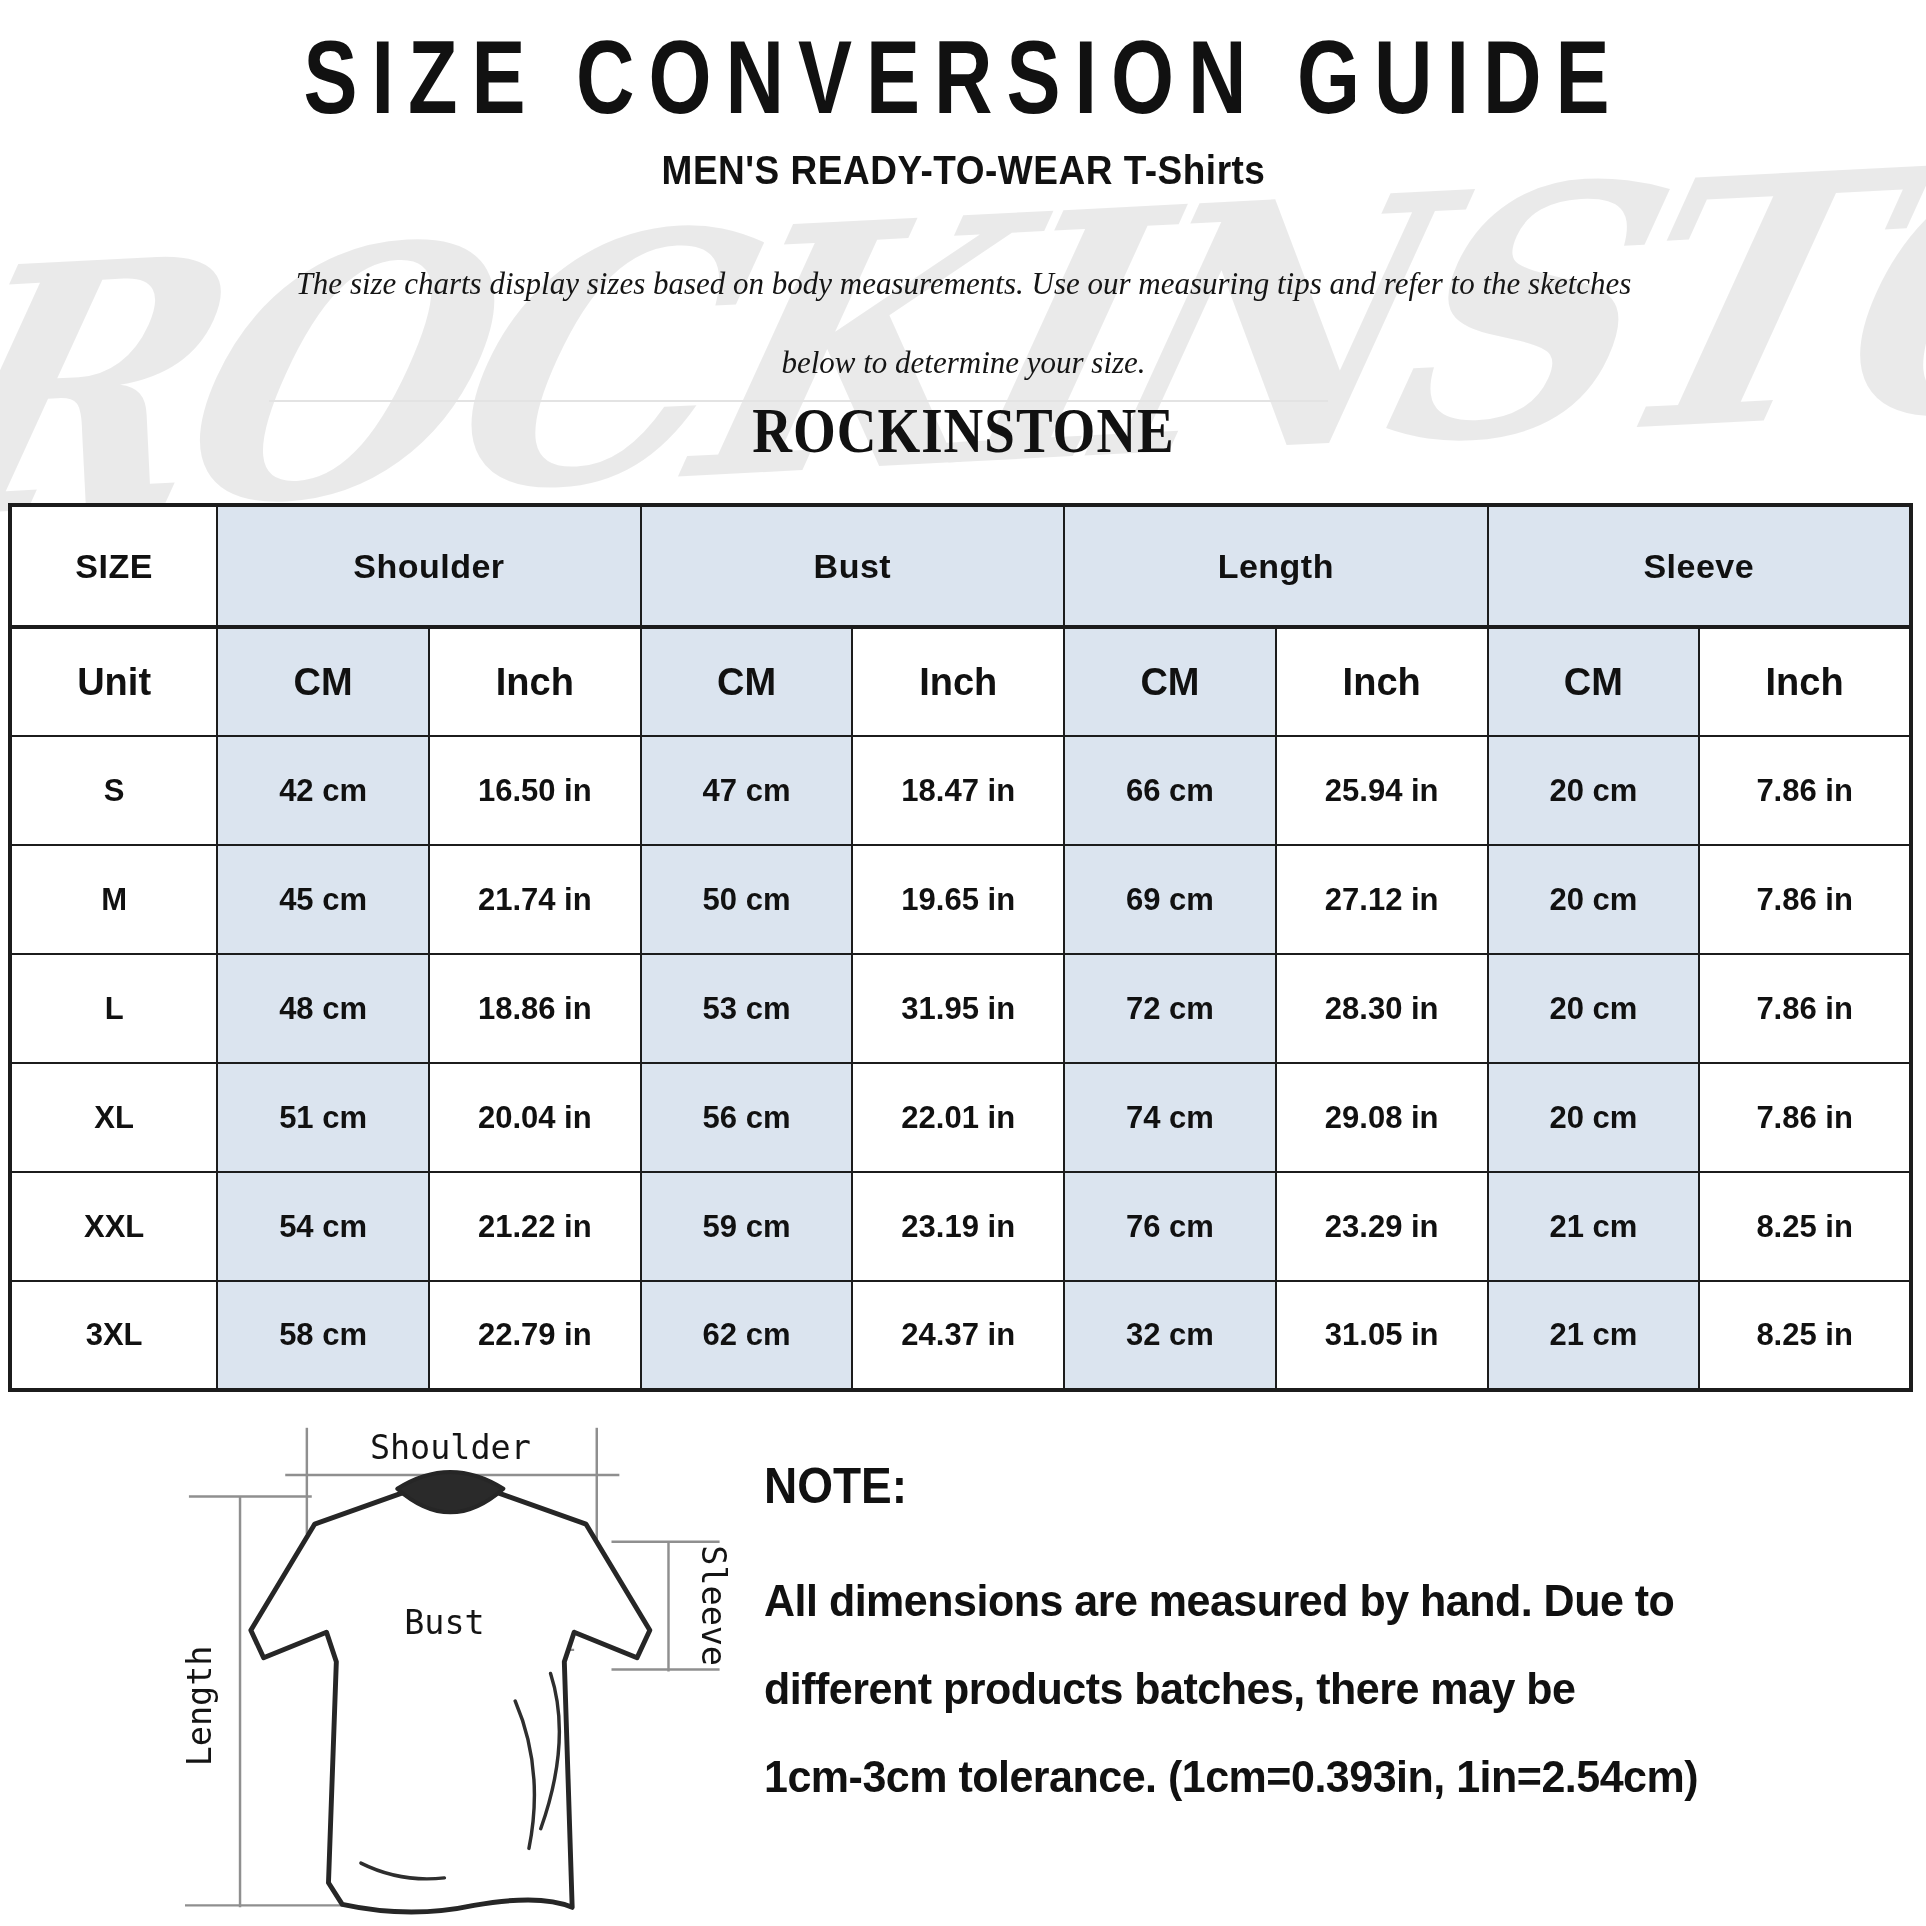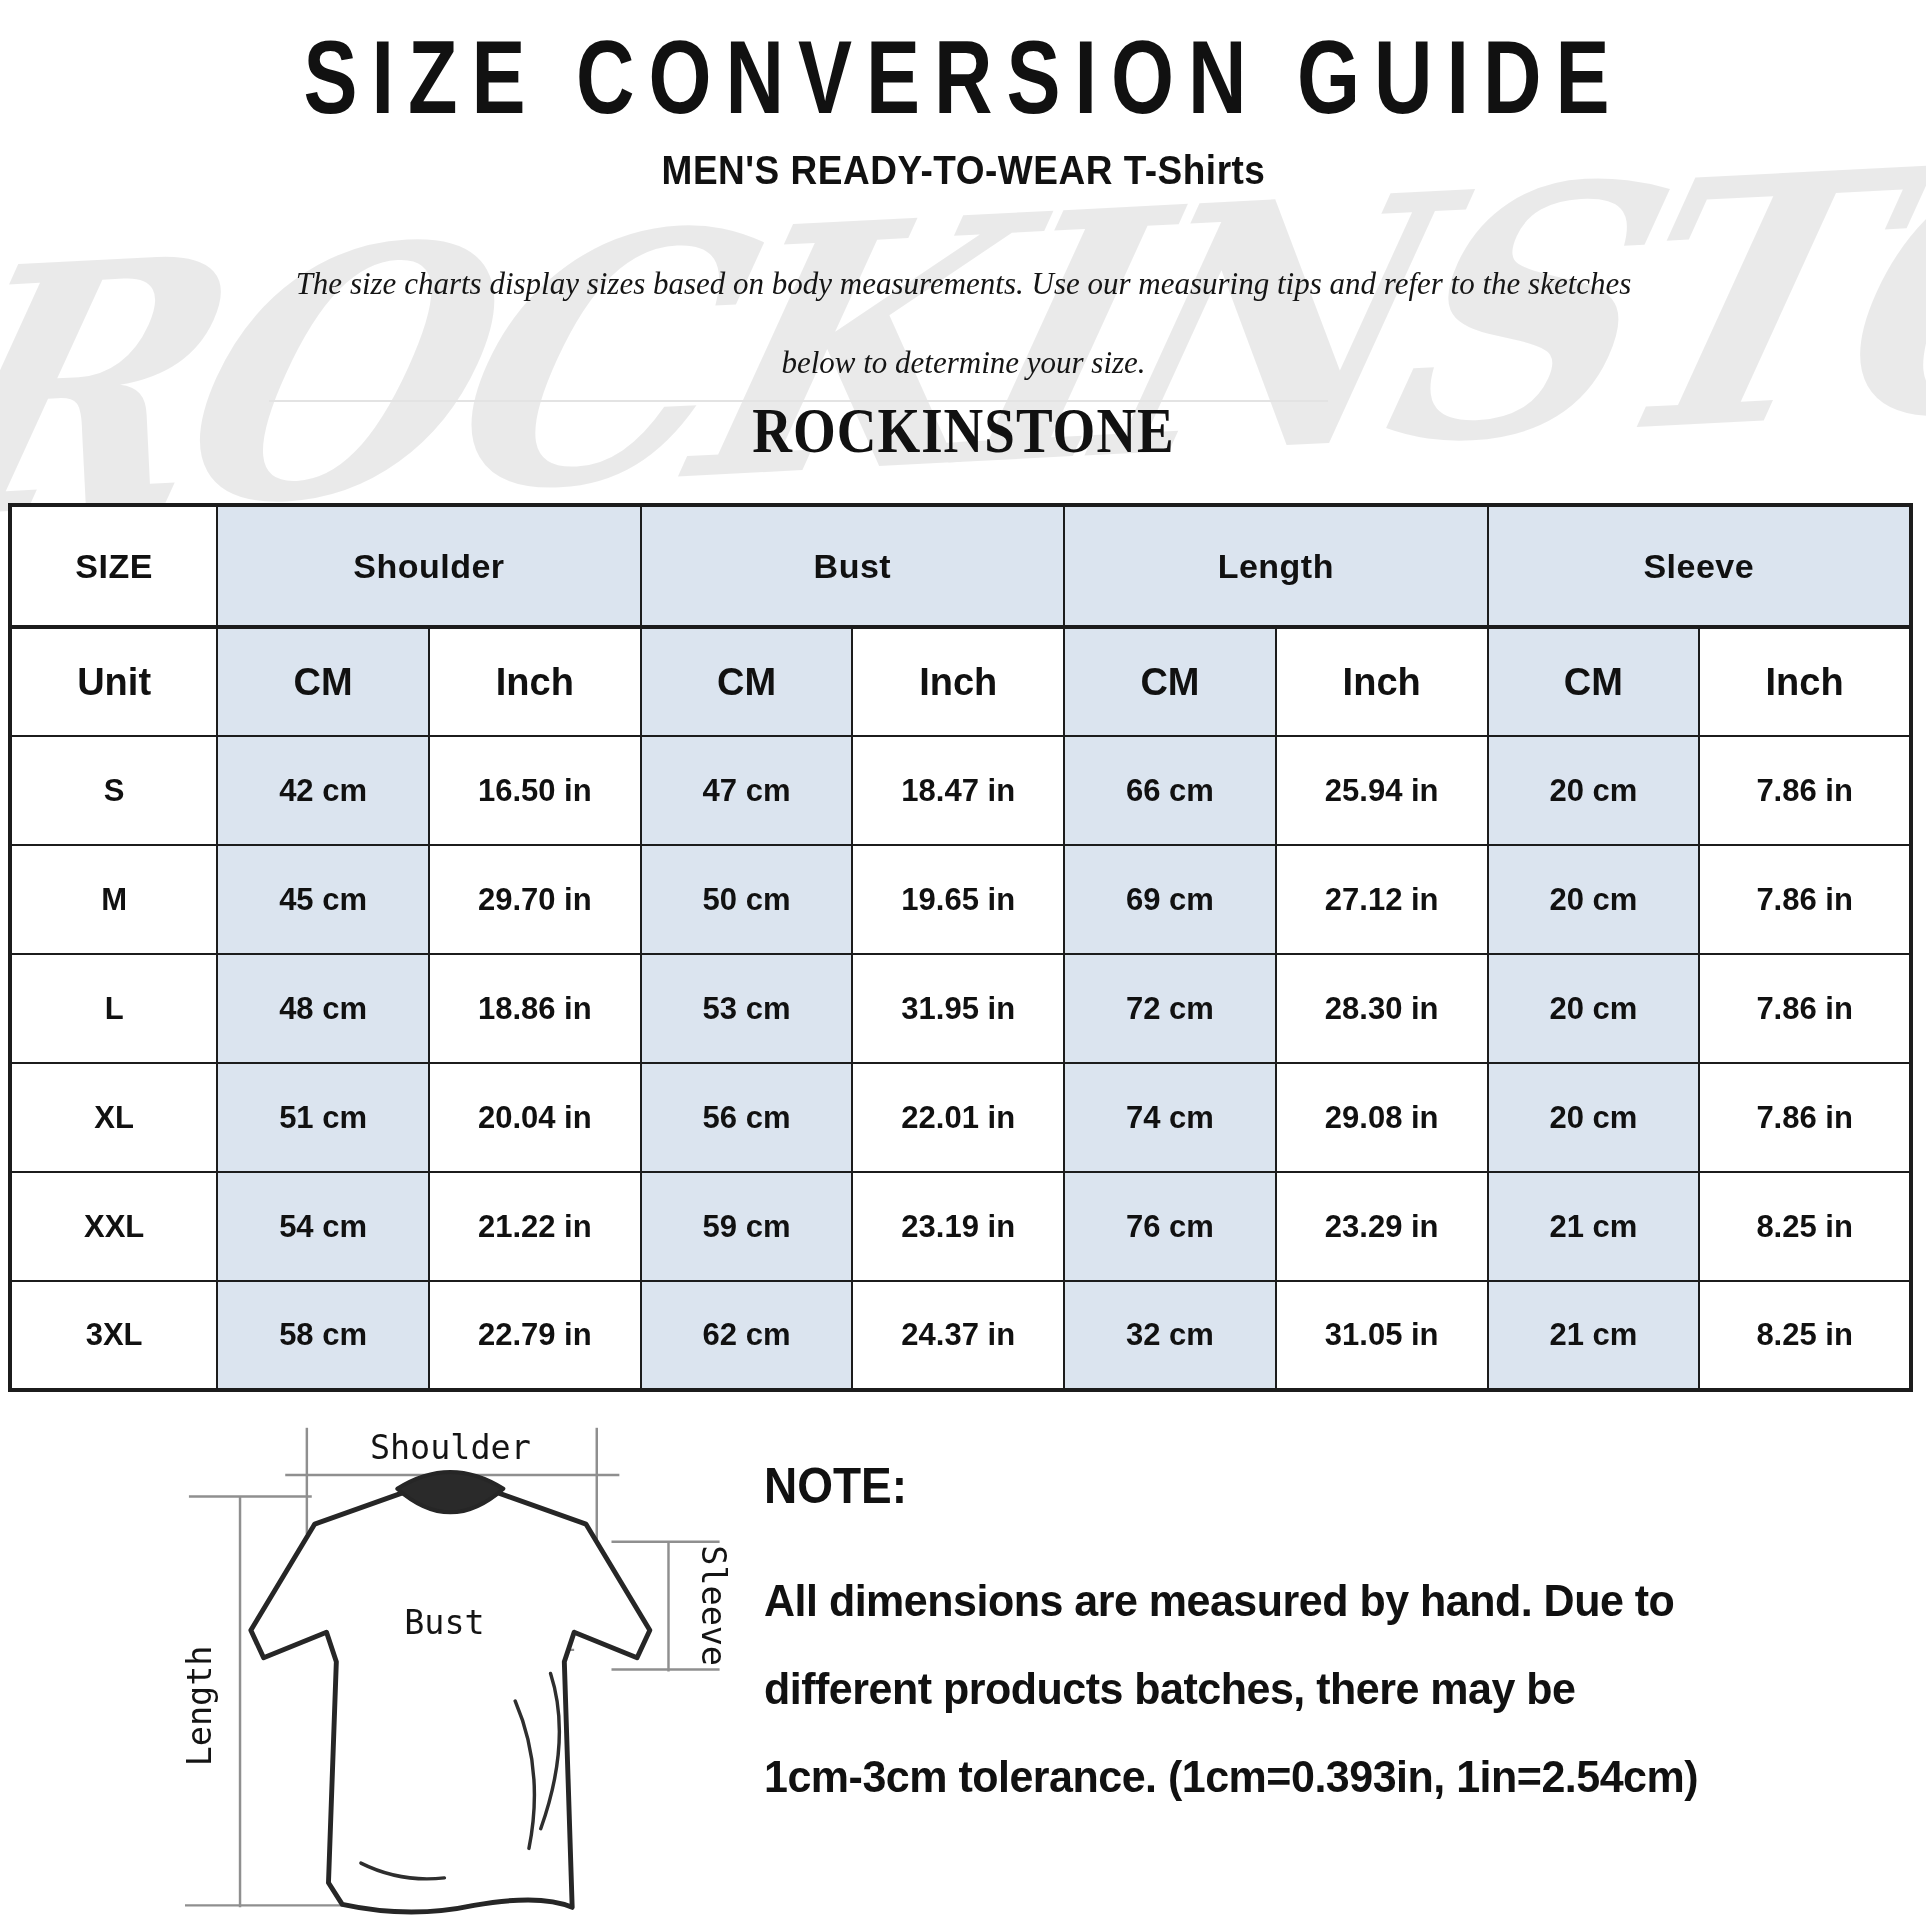--- a/index.html
+++ b/index.html
@@ -213,21 +213,21 @@
             <td class="shaded">47 cm</td>
             <td>18.47 in</td>
             <td class="shaded">66 cm</td>
             <td>25.94 in</td>
             <td class="shaded">20 cm</td>
             <td>7.86 in</td>
           </tr>
           <tr class="data-row">
             <td>M</td>
             <td class="shaded">45 cm</td>
-            <td>29.70 in</td>
+            <td>21.74 in</td>
             <td class="shaded">50 cm</td>
             <td>19.65 in</td>
             <td class="shaded">69 cm</td>
             <td>27.12 in</td>
             <td class="shaded">20 cm</td>
             <td>7.86 in</td>
           </tr>
           <tr class="data-row">
             <td>L</td>
             <td class="shaded">48 cm</td>

